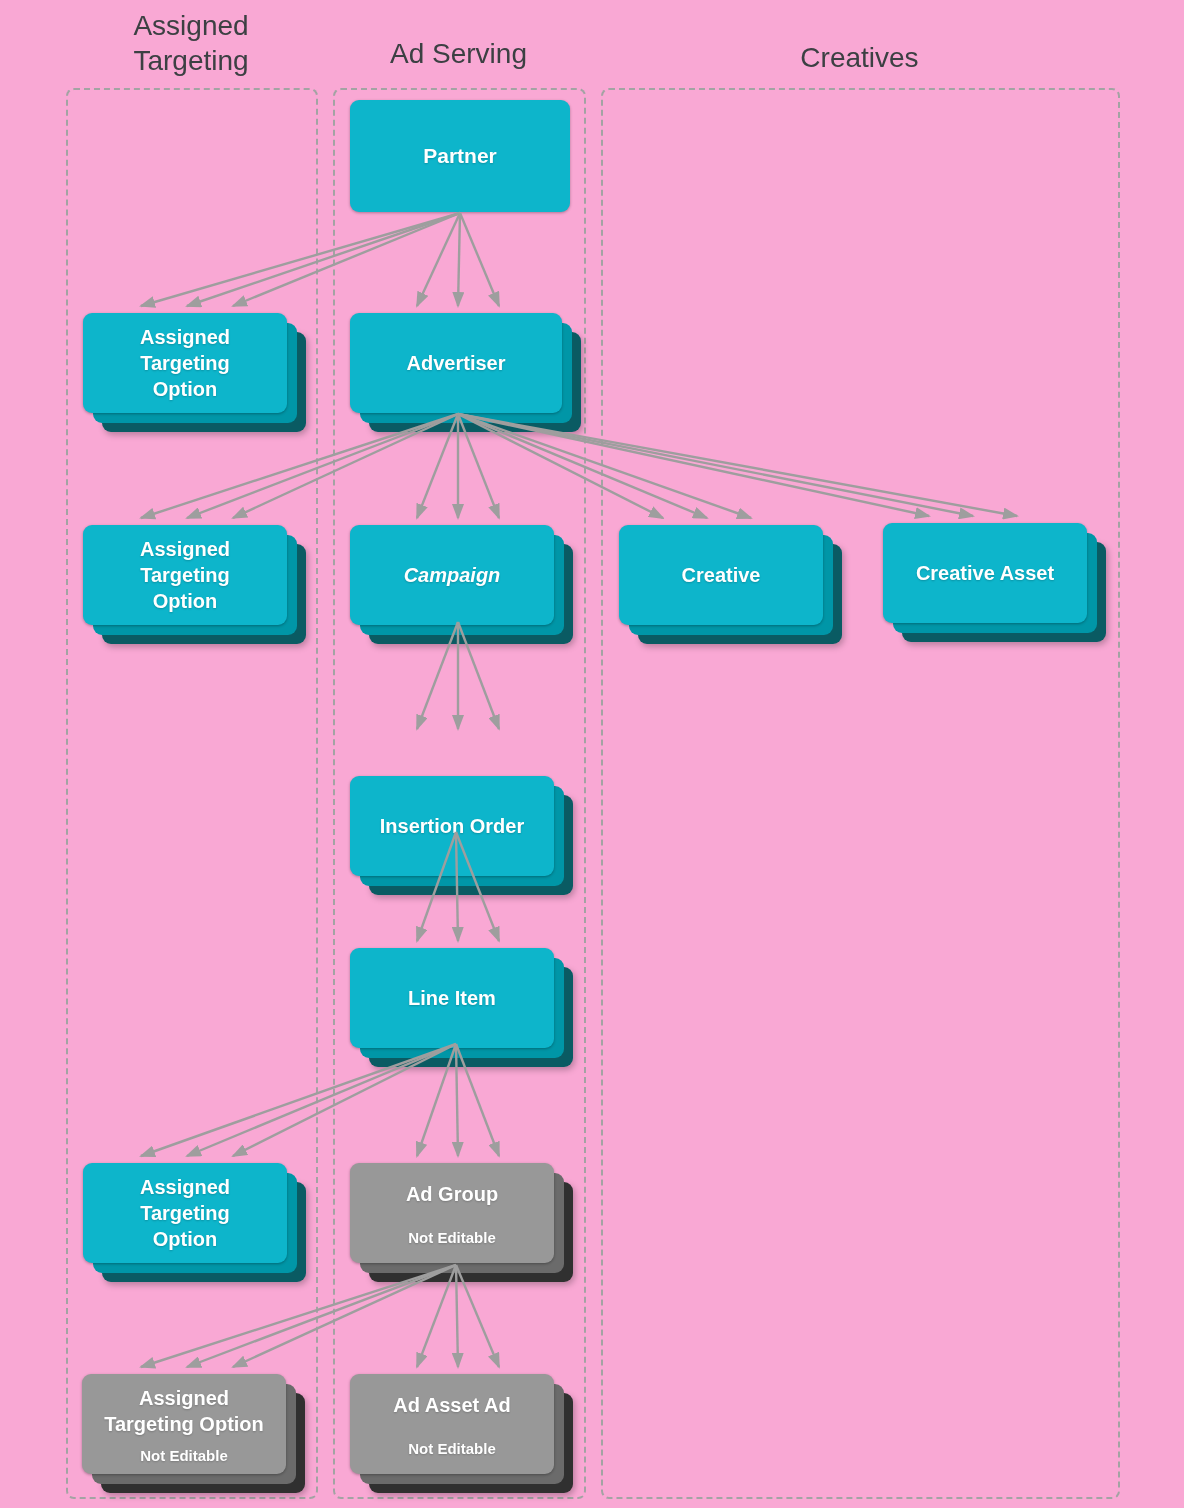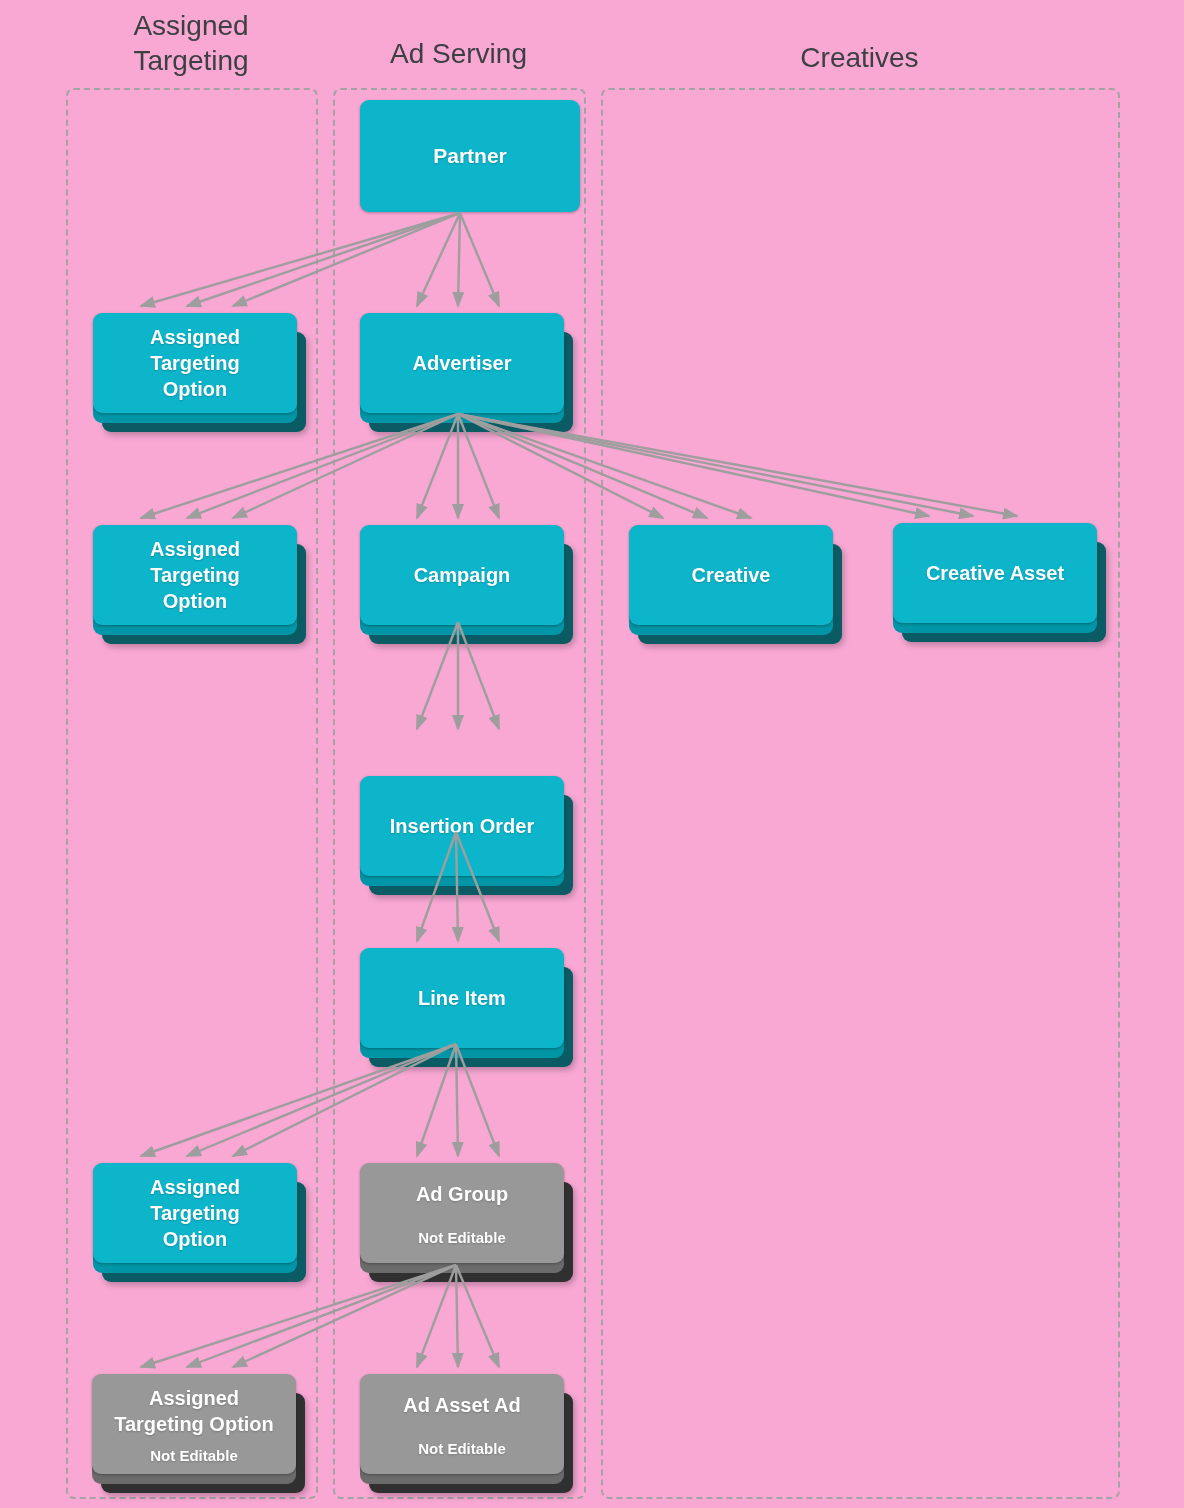--- a/index.html
+++ b/index.html
@@ -8,21 +8,21 @@
 
   .col-header{position:absolute;text-align:center;color:#3c4043;font-size:28px;line-height:1.25;
               white-space:pre-line;font-weight:400;}
 
   .column{position:absolute;border:2px dashed #a3a3a3;border-radius:8px;background:transparent;}
 
   .node{position:absolute;width:204px;height:100px;}
   .node .l3,.node .l2,.node .face{position:absolute;width:100%;height:100%;border-radius:9px;}
   .node .l3{left:19px;top:19px;box-shadow:2px 3px 6px rgba(0,0,0,0.25);}
   .node .l2{left:10px;top:10px;}
-  .node .face{left:10px;top:0;display:flex;flex-direction:column;align-items:center;justify-content:center;
+  .node .face{left:0;top:0;display:flex;flex-direction:column;align-items:center;justify-content:center;
               padding:4px;box-sizing:border-box;box-shadow:0 1px 3px rgba(0,0,0,0.3);}
   .node .label{color:#ffffff;font-weight:bold;font-size:20px;line-height:1.3;text-align:center;
                white-space:pre-line;text-shadow:0 1px 2px rgba(0,0,0,0.2);}
   .node .sub{color:#ffffff;font-weight:bold;font-size:15px;margin-top:22px;text-align:left;
              text-shadow:0 1px 2px rgba(0,0,0,0.2);}
 
   .teal .face{background:#0db5cb;}
   .teal .l2{background:#0096a7;}
   .teal .l3{background:#0a5b63;}
   .gray .face{background:#989898;}
@@ -58,39 +58,39 @@
   <div class="node teal" style="left:83px;top:313px;">
     <div class="l3"></div>
     <div class="l2"></div>
     <div class="face">
       <div class="label">Assigned
 Targeting
 Option</div>
     </div>
   </div>
 
-  <div class="node teal" style="left:350px;top:313px;">
+  <div class="node teal" style="left:350px;top:313px;padding-left:8px;">
     <div class="l3"></div>
     <div class="l2"></div>
     <div class="face">
       <div class="label">Advertiser</div>
     </div>
   </div>
 
   <div class="node teal" style="left:83px;top:525px;">
     <div class="l3"></div>
     <div class="l2"></div>
     <div class="face">
       <div class="label">Assigned
 Targeting
 Option</div>
     </div>
   </div>
 
-  <div class="node teal" style="left:350px;top:525px;">
+  <div class="node teal" style="left:350px;top:525px;font-style:italic;">
     <div class="l3"></div>
     <div class="l2"></div>
     <div class="face">
       <div class="label">Campaign</div>
     </div>
   </div>
 
   <div class="node teal" style="left:619px;top:525px;border-radius:14px;">
     <div class="l3"></div>
     <div class="l2"></div>

